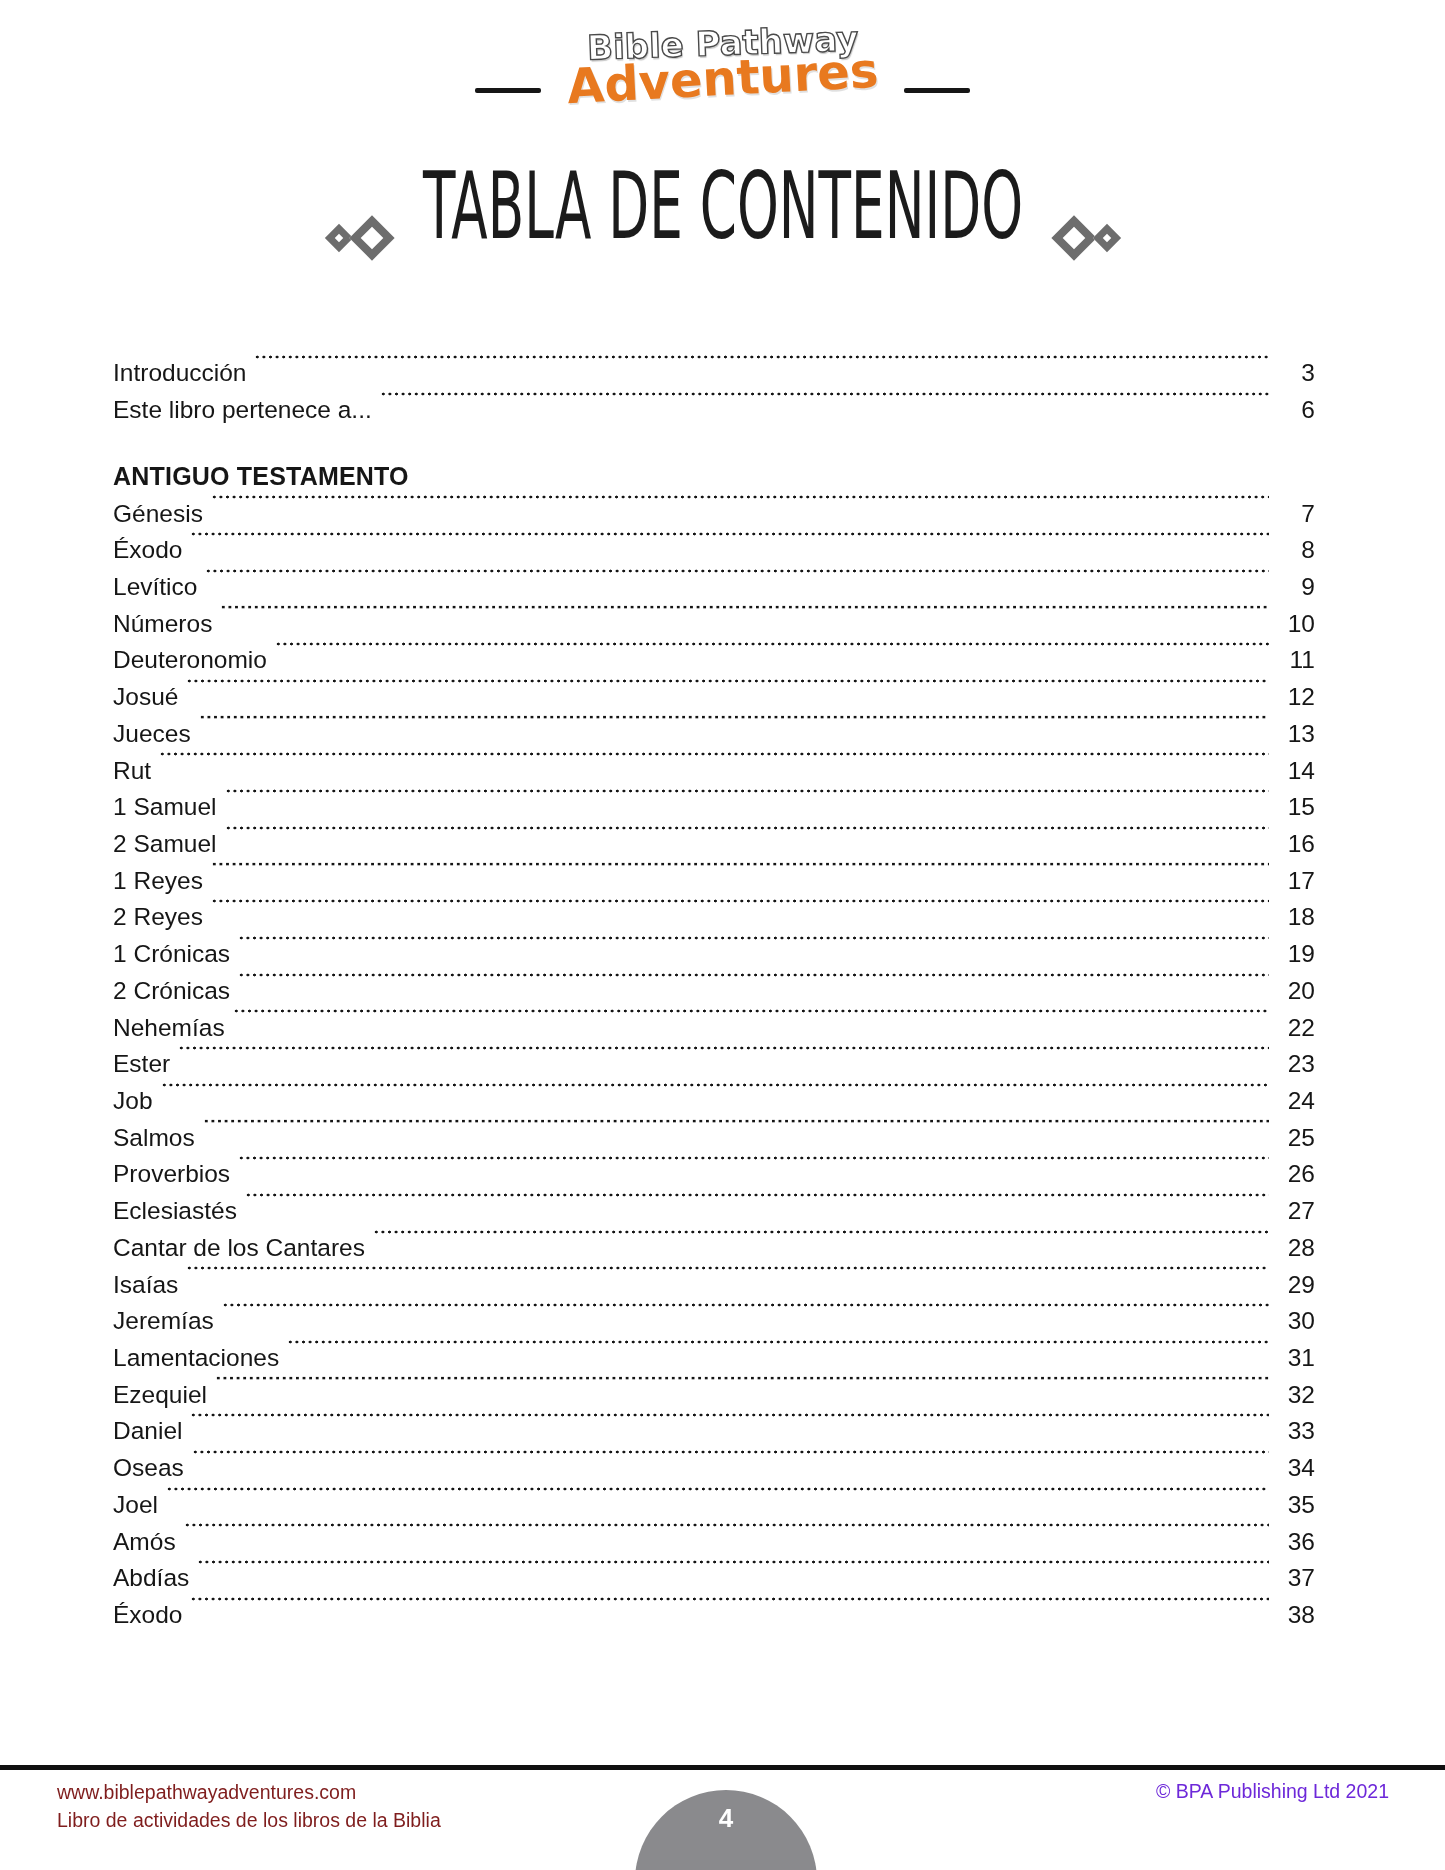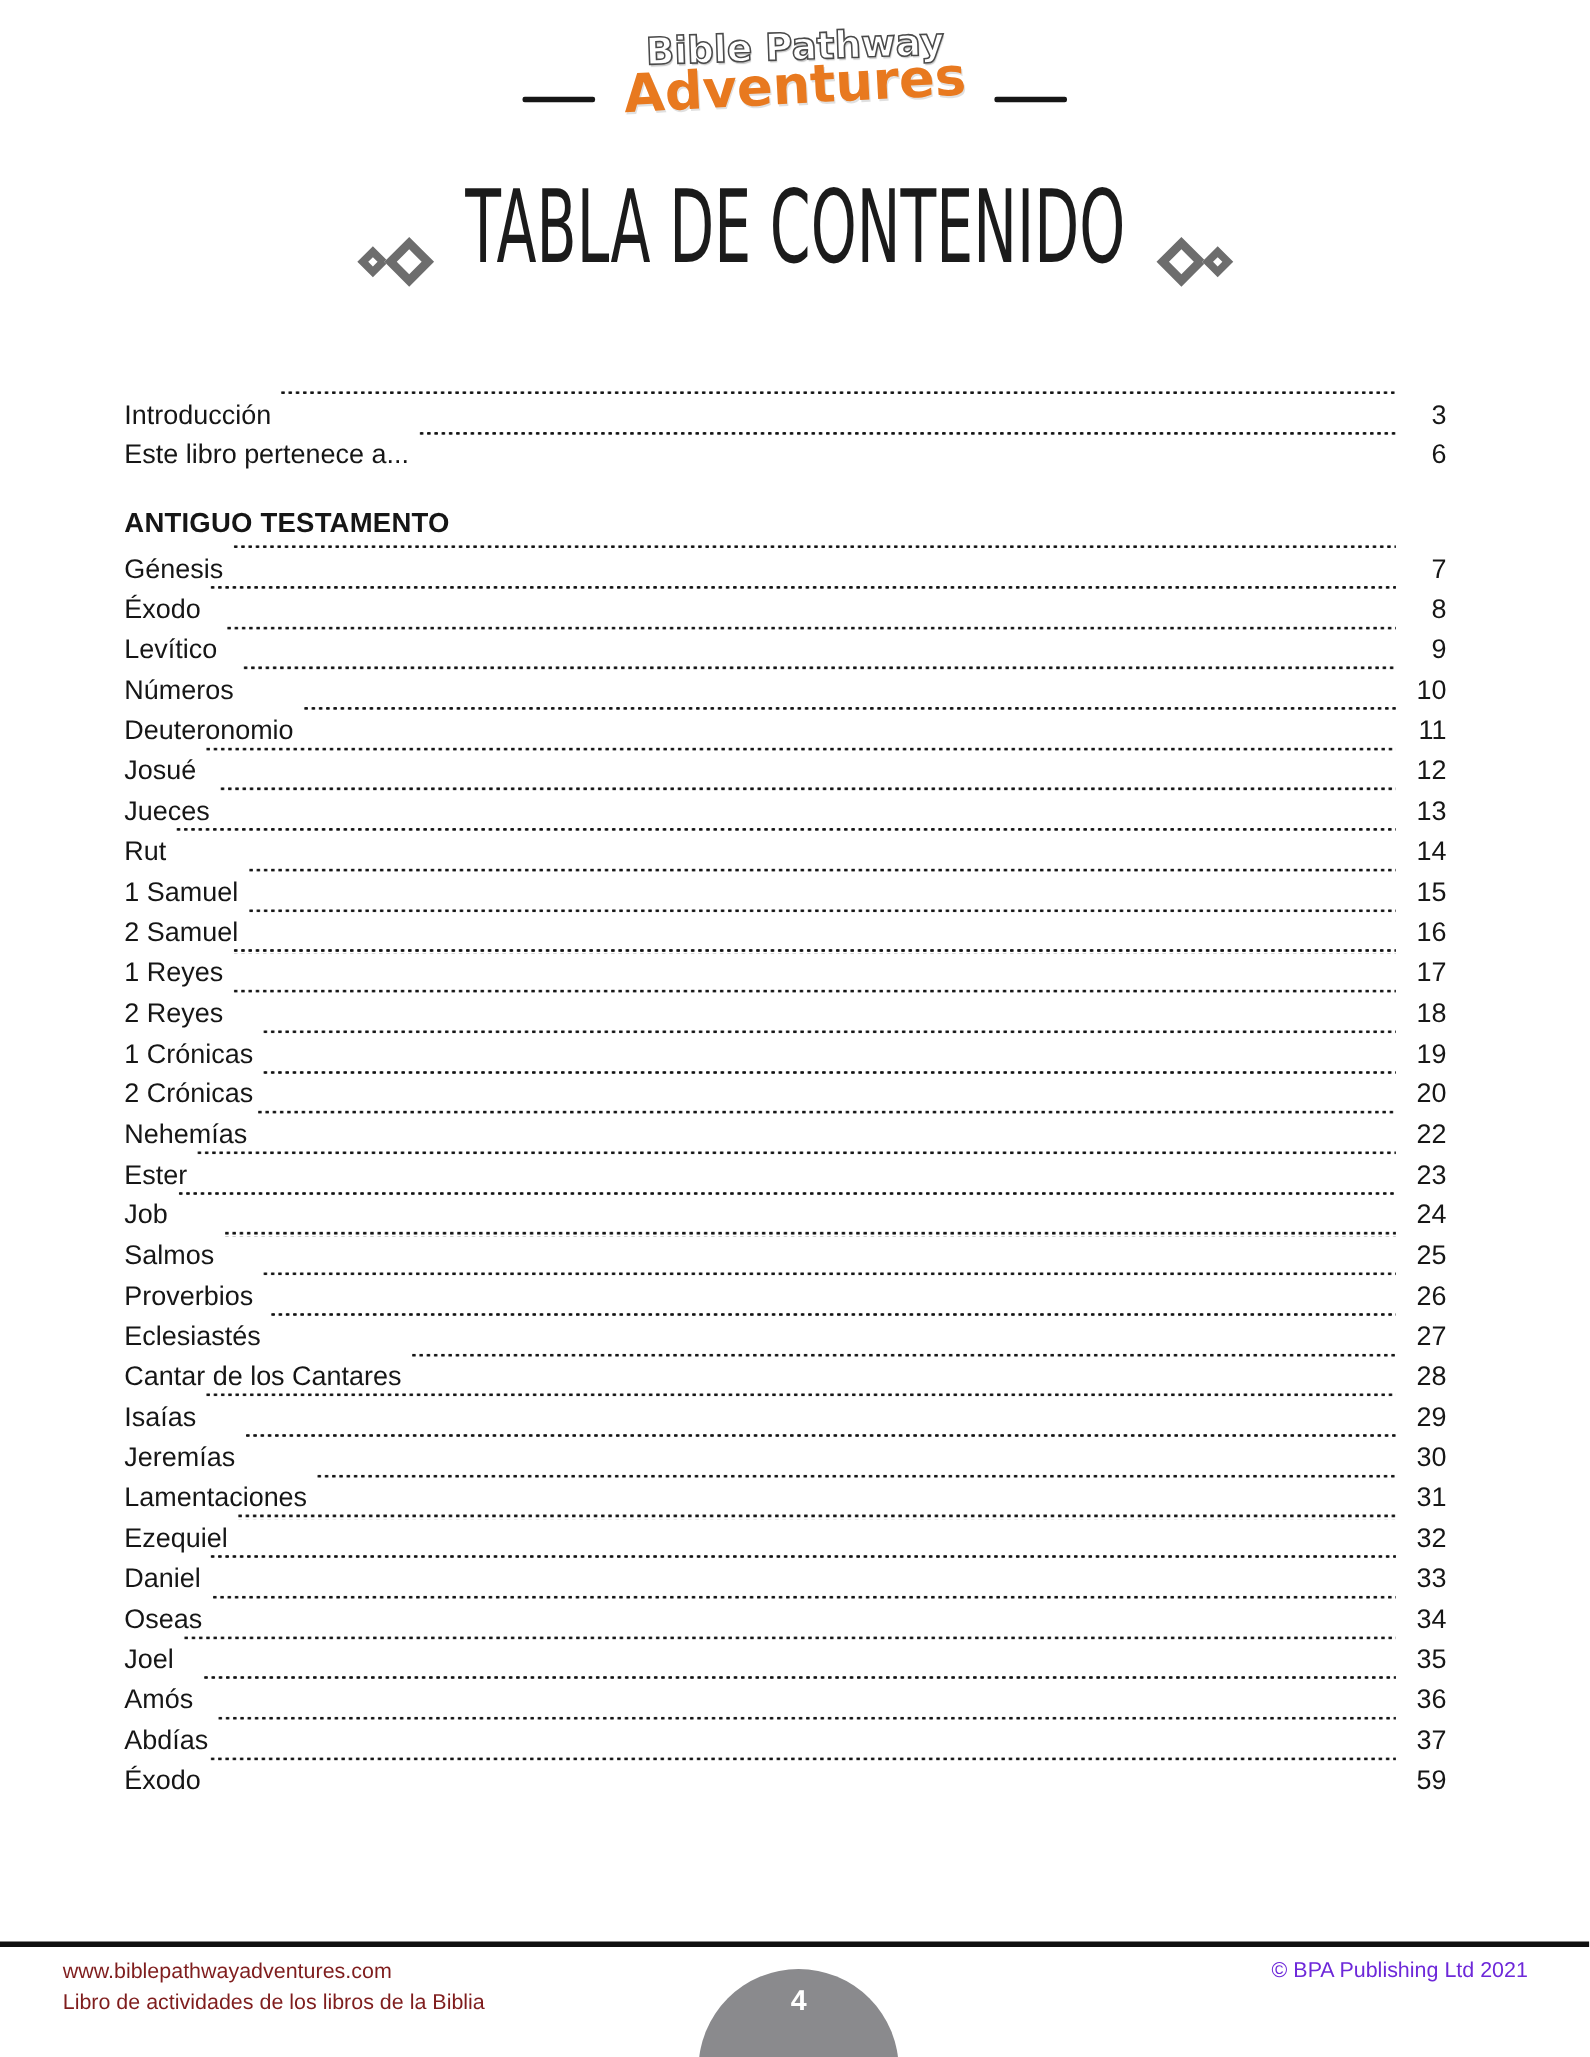--- a/index.html
+++ b/index.html
@@ -34,21 +34,21 @@
   .dgroup{display:flex;align-items:center;gap:7px;}
   .diamond{transform:rotate(45deg);background:#fff;box-sizing:border-box;display:inline-block;}
   .d-large{width:32px;height:32px;border:8.5px solid var(--diamond-gray);}
   .d-small{width:20px;height:20px;border:7px solid var(--diamond-gray);}
   .title-svg text{
     font-family:"DejaVu Sans",sans-serif;font-size:92px;fill:#1b1b1b;font-weight:500;
   }
 
   
   .toc{margin:101px 130px 0 113px;}
-  .row{display:flex;align-items:flex-end;height:36.72px;font-size:24.5px;}
+  .row{display:flex;align-items:center;height:36.72px;font-size:24.5px;}
   .row .label{white-space:nowrap;}
   .leader{
     flex:1 1 auto;height:4.2px;margin:0 4px 0 8px;align-self:baseline;
     background-image:radial-gradient(circle,#141414 1.45px,transparent 1.65px);
     background-size:6.6px 4.2px;background-position:left center;background-repeat:repeat-x;
   }
   .page-num{min-width:42px;text-align:right;white-space:nowrap;}
   .section-header{
     font-size:25px;font-weight:bold;margin:30px 0 0 0;height:36.72px;
     display:flex;align-items:center;letter-spacing:0.2px;
@@ -285,21 +285,21 @@
 
   <div class="row">
     <span class="label">Abdías</span>
     <span class="leader"></span>
     <span class="page-num">37</span>
   </div>
 
   <div class="row">
     <span class="label">Éxodo</span>
     <span class="leader"></span>
-    <span class="page-num">59</span>
+    <span class="page-num">38</span>
   </div>
 </div>
   </main>
 
   <div class="footer-line"></div>
   <div class="footer-left">
     <div>www.biblepathwayadventures.com</div>
     <div>Libro de actividades de los libros de la Biblia</div>
   </div>
   <div class="footer-right">© BPA Publishing Ltd 2021</div>

